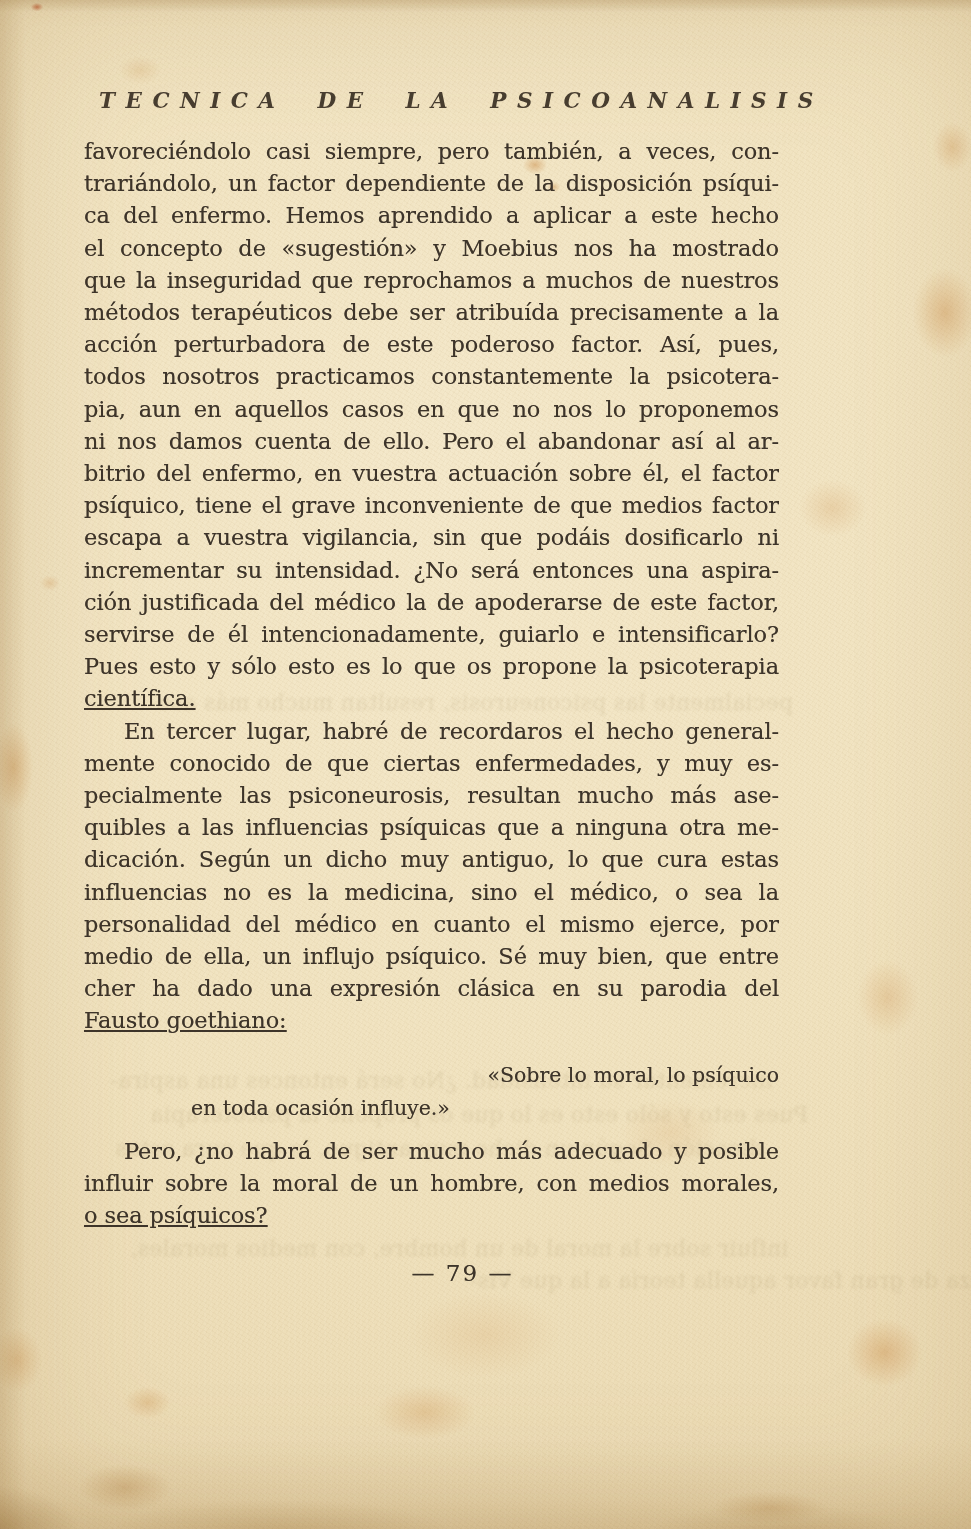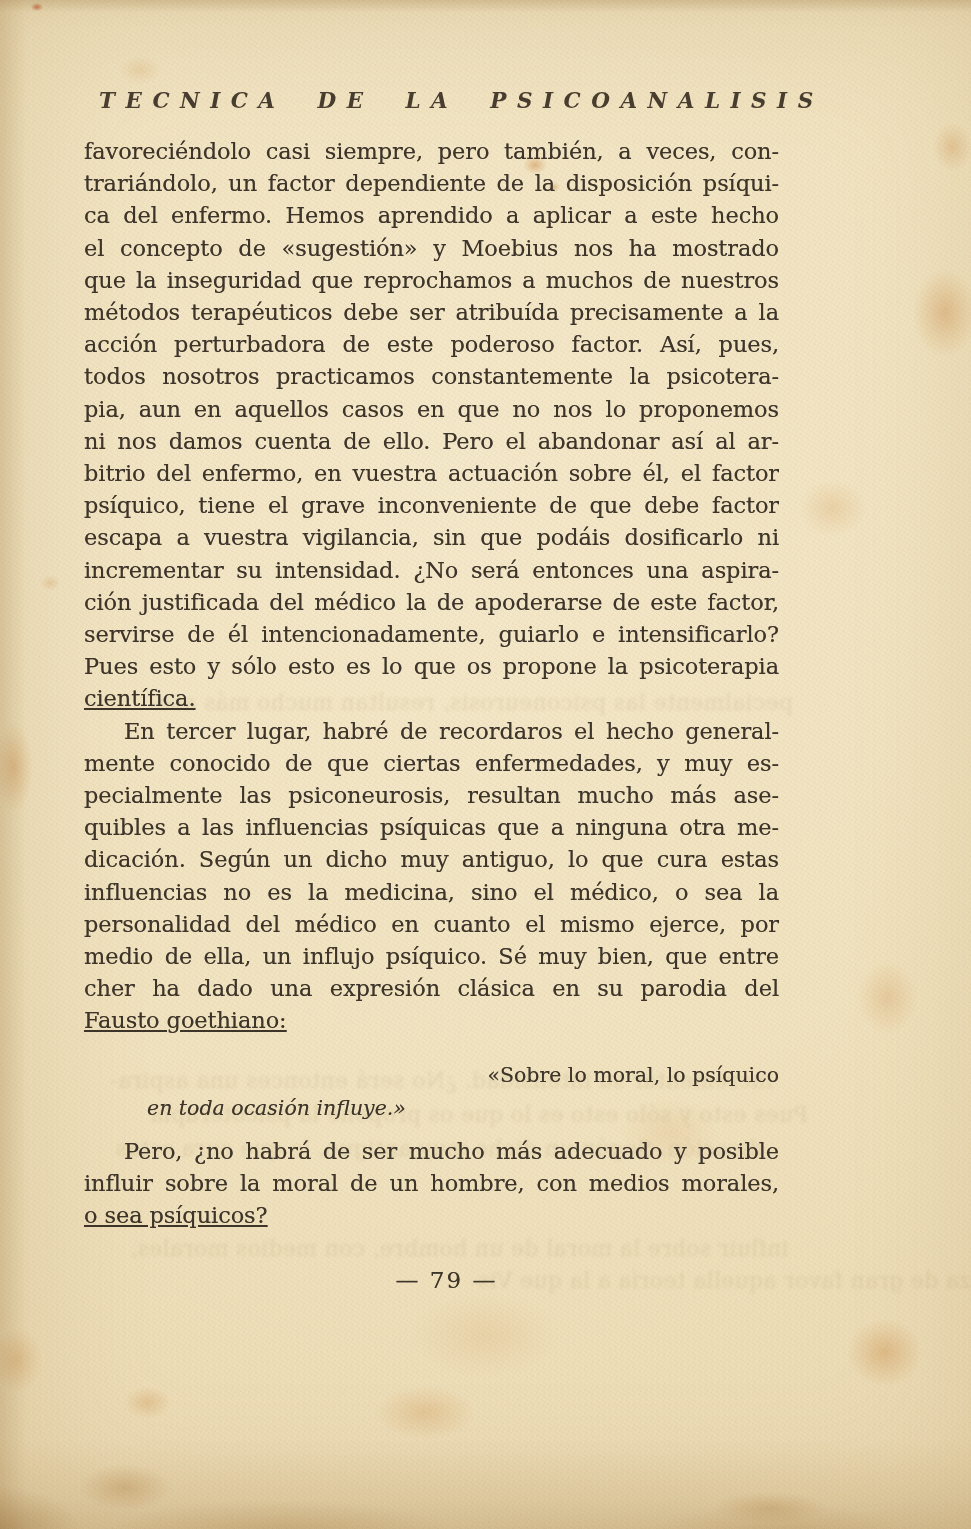--- a/index.html
+++ b/index.html
@@ -58,25 +58,25 @@
     font-size: 22.5px; line-height: 32.2px;
     color: #3d342a;
     text-shadow: 0 0 0.5px rgba(61,52,42,0.55);
   }
   .line { text-align: justify; text-align-last: justify; letter-spacing: -0.1px; }
   .line.last { text-align: left; text-align-last: left; text-decoration: underline; }
   .line.indent { text-indent: 40px; }
   .verse { margin: 22px 0 10px 0; font-size: 20.5px; line-height: 33px; }
   .vline { text-align: left; }
   .vline.v1 { margin-left: 199px; text-align: right; }
-  .vline.v2 { margin-left: 63px; font-style: italic; }
+  .vline.v2 { margin-left: 107px; }
   .page-number {
-    position: absolute; top: 1260px; left: 99px; width: 695px;
+    position: absolute; top: 1260px; left: 115px; width: 695px;
     text-align: center; font-size: 23px; letter-spacing: 2px;
-    color: #3d342a; text-shadow: 0 0 0.5px rgba(61,52,42,0.55); margin-top: 7px;
+    color: #3d342a; text-shadow: 0 0 0.5px rgba(61,52,42,0.55);
   }
   .ghost {
     position: absolute; pointer-events: none; white-space: nowrap;
     transform: scaleX(-1); filter: blur(1.6px);
     color: #7d6637; opacity: 0.12; font-size: 22px; letter-spacing: 0.3px;
   }
 </style>
 </head>
 <body>
 
@@ -117,21 +117,21 @@
       <div class="line">trariándolo, un factor dependiente de la disposición psíqui-</div>
       <div class="line">ca del enfermo. Hemos aprendido a aplicar a este hecho</div>
       <div class="line">el concepto de «sugestión» y Moebius nos ha mostrado</div>
       <div class="line">que la inseguridad que reprochamos a muchos de nuestros</div>
       <div class="line">métodos terapéuticos debe ser atribuída precisamente a la</div>
       <div class="line">acción perturbadora de este poderoso factor. Así, pues,</div>
       <div class="line">todos nosotros practicamos constantemente la psicotera-</div>
       <div class="line">pia, aun en aquellos casos en que no nos lo proponemos</div>
       <div class="line">ni nos damos cuenta de ello. Pero el abandonar así al ar-</div>
       <div class="line">bitrio del enfermo, en vuestra actuación sobre él, el factor</div>
-      <div class="line">psíquico, tiene el grave inconveniente de que debe factor</div>
+      <div class="line">psíquico, tiene el grave inconveniente de que medios factor</div>
       <div class="line">escapa a vuestra vigilancia, sin que podáis dosificarlo ni</div>
       <div class="line">incrementar su intensidad. ¿No será entonces una aspira-</div>
       <div class="line">ción justificada del médico la de apoderarse de este factor,</div>
       <div class="line">servirse de él intencionadamente, guiarlo e intensificarlo?</div>
       <div class="line">Pues esto y sólo esto es lo que os propone la psicoterapia</div>
       <div class="line last">científica.</div>
       <div class="line indent">En tercer lugar, habré de recordaros el hecho general-</div>
       <div class="line">mente conocido de que ciertas enfermedades, y muy es-</div>
       <div class="line">pecialmente las psiconeurosis, resultan mucho más ase-</div>
       <div class="line">quibles a las influencias psíquicas que a ninguna otra me-</div>

